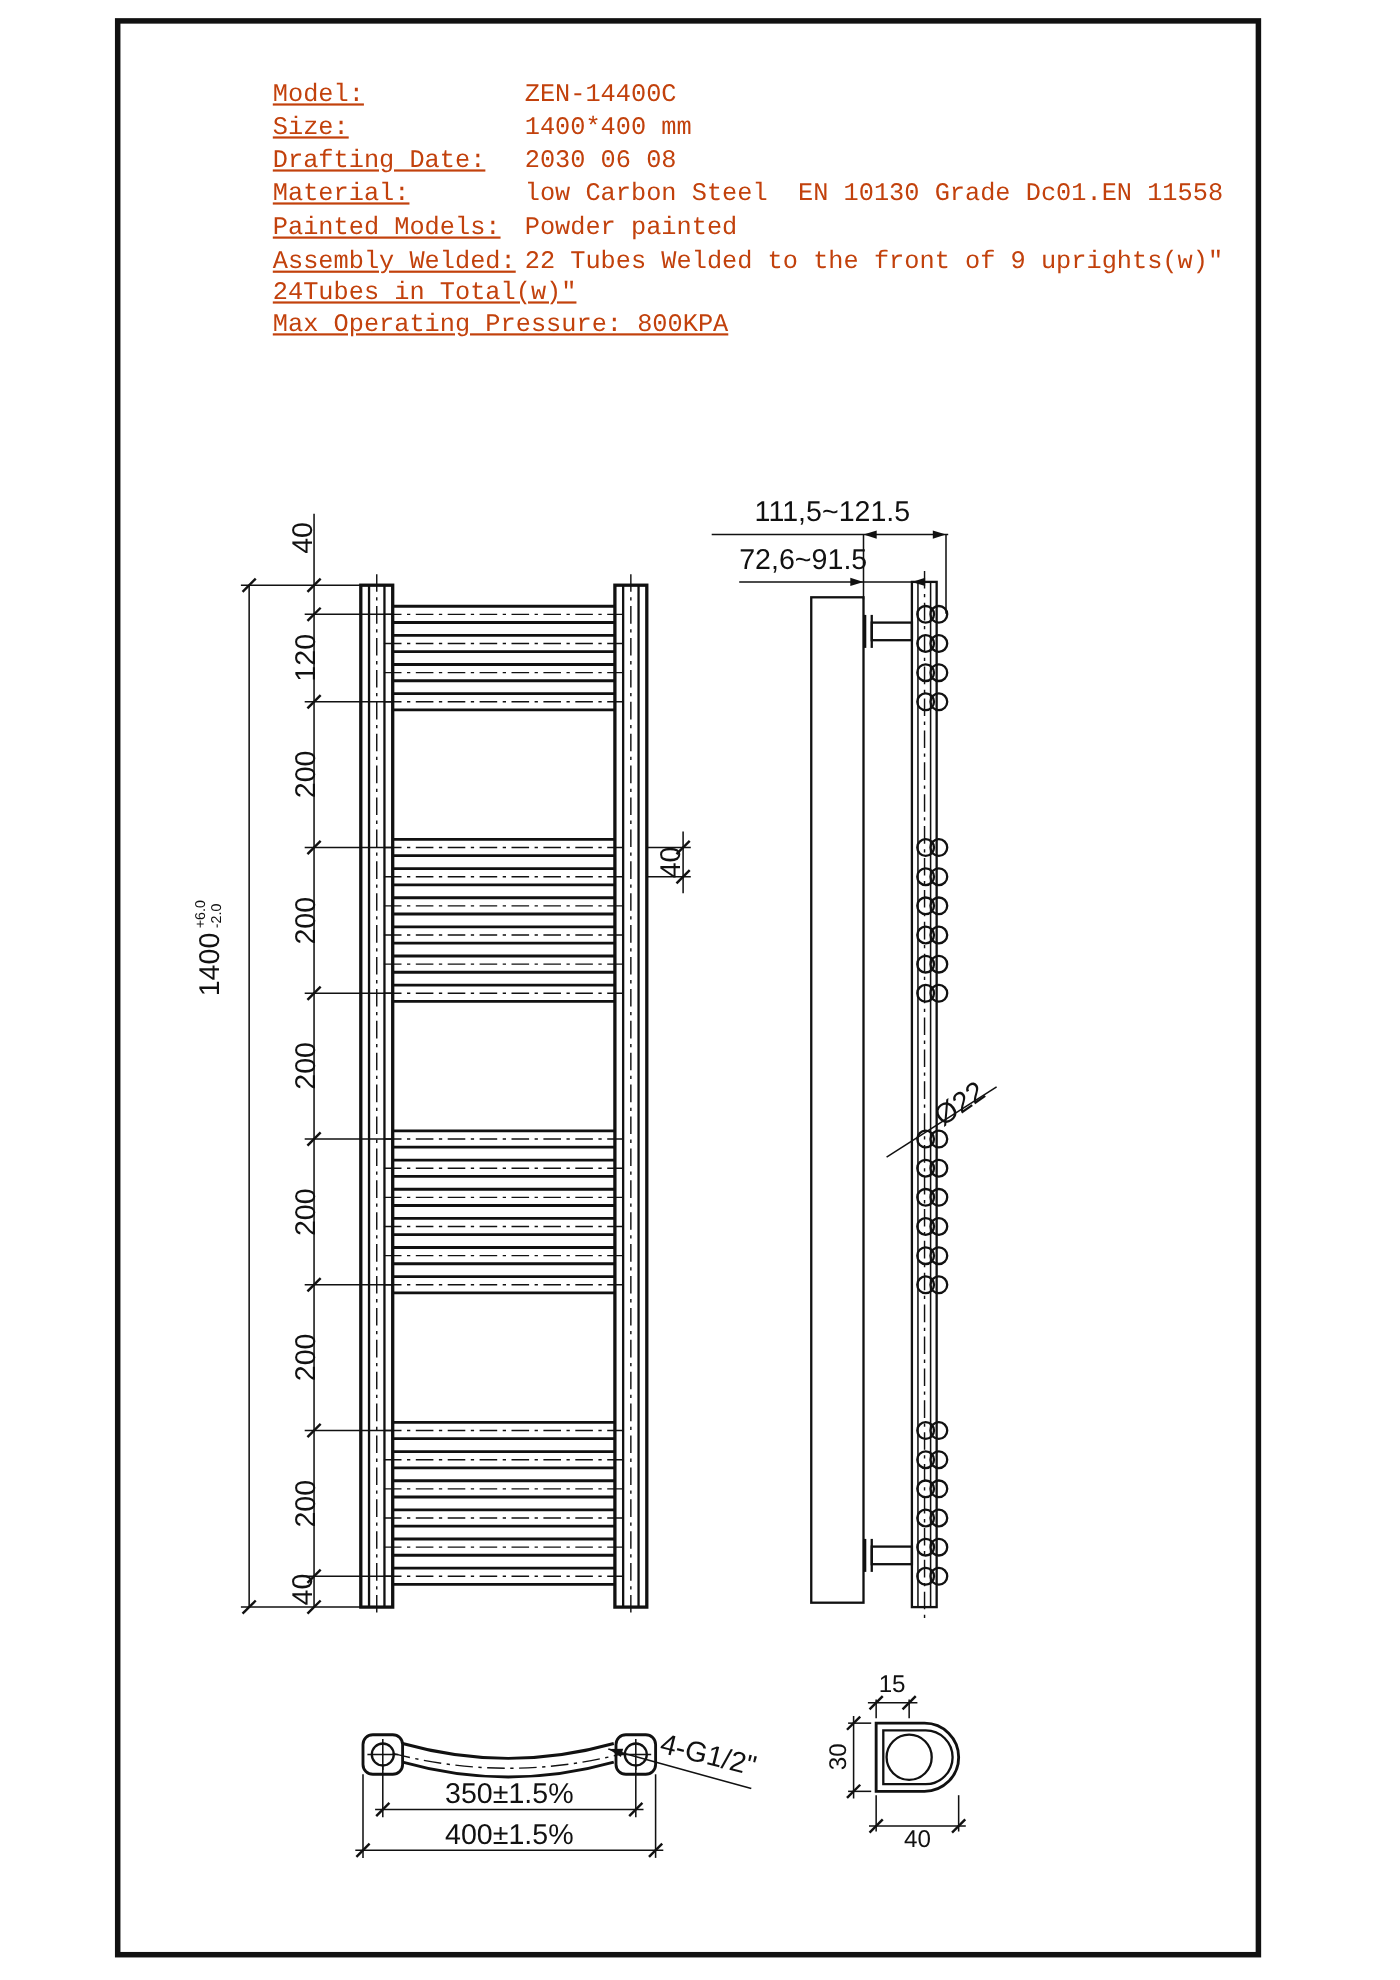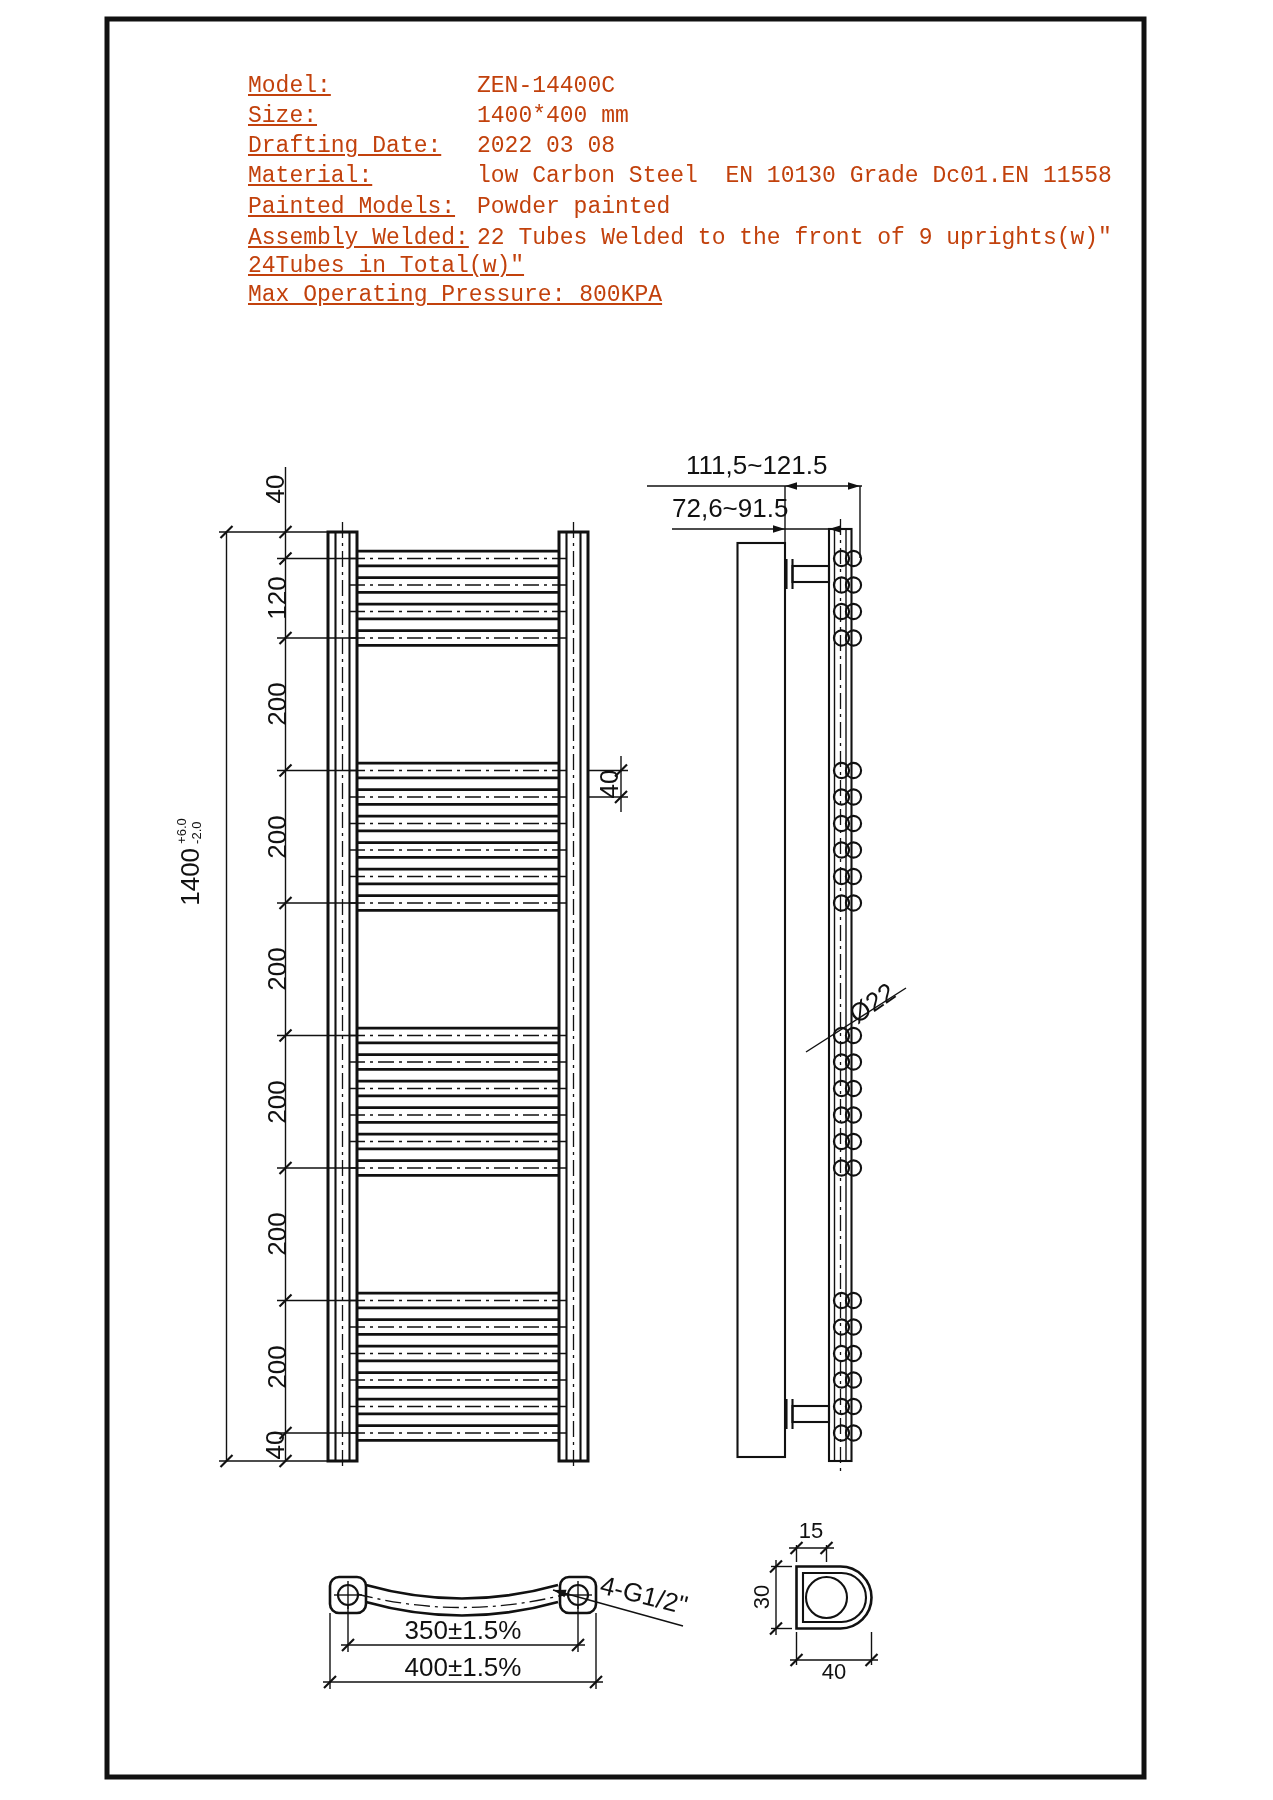--- a/index.html
+++ b/index.html
@@ -296,21 +296,21 @@
           <line x1="770" y1="1572.5" x2="782" y2="1560.5" class="tk"></line>
           <line x1="770" y1="1634.5" x2="782" y2="1622.5" class="tk"></line>
           <line x1="790.5" y1="1666" x2="802.5" y2="1654" class="tk"></line>
           <line x1="865.5" y1="1666" x2="877.5" y2="1654" class="tk"></line>
         </g>
     </g>
   </svg>
 
   <div class="trow" style="top:75px"><span>Model:</span><span class="tvalue">ZEN-14400C</span></div>
   <div class="trow" style="top:105px"><span>Size:</span><span class="tvalue">1400*400 mm</span></div>
-  <div class="trow" style="top:135px"><span>Drafting Date:</span><span class="tvalue">2022 03 08</span></div>
+  <div class="trow" style="top:135px"><span>Drafting Date:</span><span class="tvalue">2030 06 08</span></div>
   <div class="trow" style="top:165px"><span>Material:</span><span class="tvalue">low Carbon Steel  EN 10130 Grade Dc01.EN 11558</span></div>
   <div class="trow" style="top:196px"><span>Painted Models:</span><span class="tvalue">Powder painted</span></div>
   <div class="trow" style="top:227px"><span>Assembly Welded:</span><span class="tvalue">22 Tubes Welded to the front of 9 uprights(w)"</span></div>
   <div class="trow" style="top:255px"><span>24Tubes in Total(w)"</span><span class="tvalue"></span></div>
   <div class="trow" style="top:284px"><span>Max Operating Pressure: 800KPA</span><span class="tvalue"></span></div>
 
   <div class="dim rot90 with-tol" style="left:190px;top:862px">
     <span>1400</span>
       <span class="tol">
         <i>+6.0</i>

